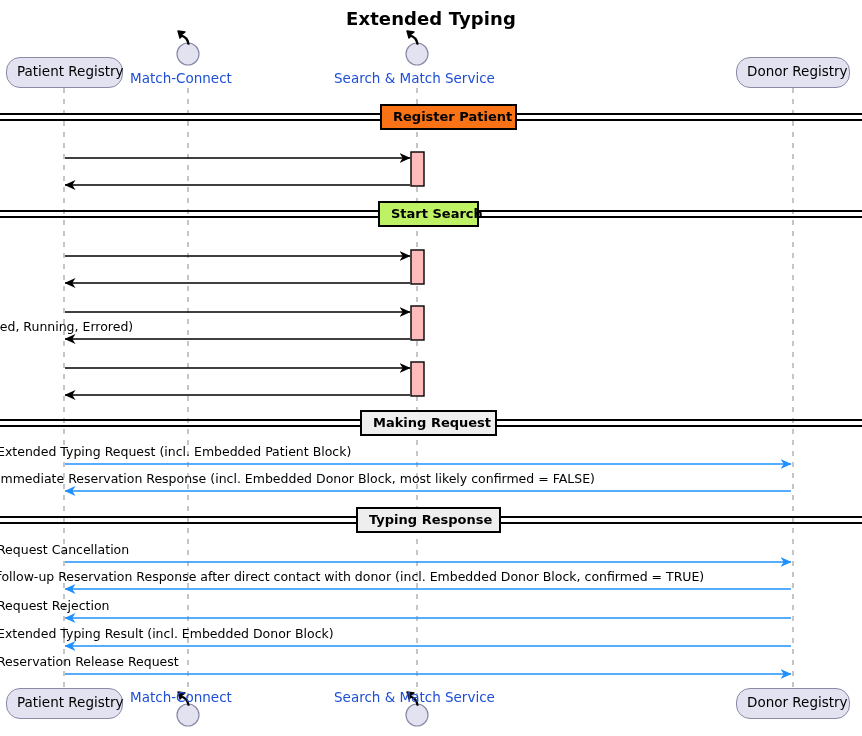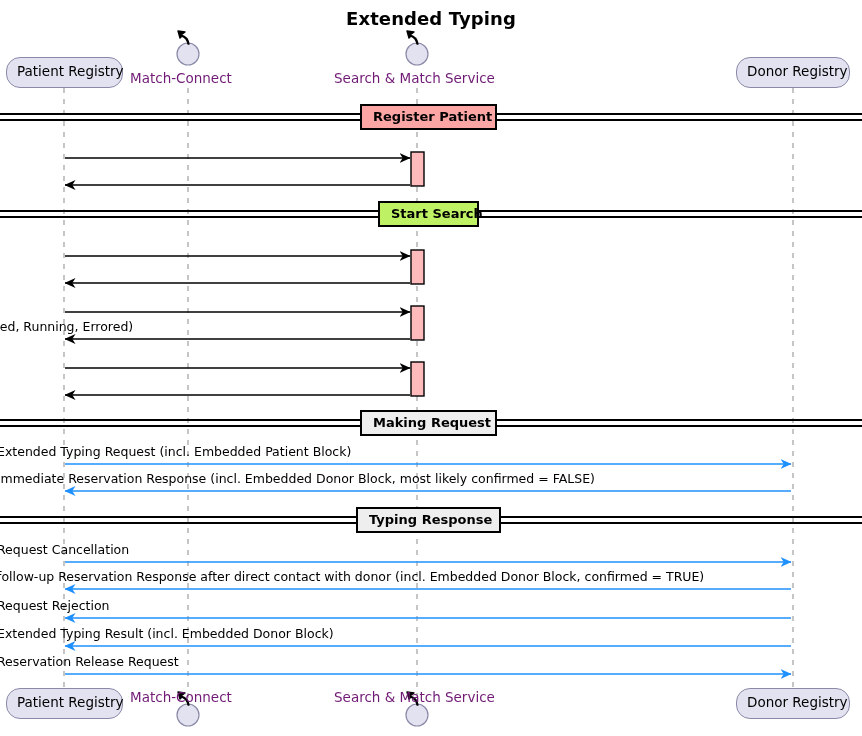--- a/index.html
+++ b/index.html
@@ -50,21 +50,21 @@
     white-space: nowrap;
     padding: 7px 10px 8px 10px;
     color: #000;
   }
   
   .control-label {
     position: absolute;
     font-size: 13.5px;
     white-space: nowrap;
     text-align: center;
-    color: #701a75;
+    color: #1d4ed8;
   }
   
   .group-label {
     position: absolute;
     box-sizing: border-box;
     background: #EEEEEE;
     border: 2px solid #000000;
     font-size: 13px;
     font-weight: bold;
     white-space: nowrap;
@@ -168,21 +168,21 @@
       <div class="participant-box" style="left: 6px; top: 57px; width: 117px; background: rgb(226, 226, 240); border-color: rgb(138, 138, 168);">Patient Registry</div>
       <div class="participant-box" style="left: 6px; top: 688px; width: 117px; background: rgb(226, 226, 240); border-color: rgb(138, 138, 168);">Patient Registry</div>
       <div class="control-label" style="left: 130px; top: 70px;">Match-Connect</div>
       <div class="control-label" style="left: 130px; top: 689px;">Match-Connect</div>
       <div class="control-label" style="left: 334px; top: 70px;">Search &amp; Match Service</div>
       <div class="control-label" style="left: 334px; top: 689px;">Search &amp; Match Service</div>
       <div class="participant-box" style="left: 736px; top: 57px; width: 114px; background: rgb(226, 226, 240); border-color: rgb(138, 138, 168);">Donor Registry</div>
       <div class="participant-box" style="left: 736px; top: 688px; width: 114px; background: rgb(226, 226, 240); border-color: rgb(138, 138, 168);">Donor Registry</div>
     </div>
   <div id="group-labels-layer">
-      <div class="group-label" style="left: 360px; width: 137px; top: 104px; background: #fca5a5; border-color: rgb(0, 0, 0);">Register Patient</div>
+      <div class="group-label" style="left: 380px; width: 137px; top: 104px; background: #f97316; border-color: rgb(0, 0, 0);">Register Patient</div>
       <div class="group-label" style="left: 378px; width: 101px; top: 201px; background: #bef264; border-color: rgb(0, 0, 0);">Start Search</div>
       <div class="group-label" style="left: 360px; width: 137px; top: 410px; background: rgb(238, 238, 238); border-color: rgb(0, 0, 0);">Making Request</div>
       <div class="group-label" style="left: 356px; width: 145px; top: 507px; background: rgb(238, 238, 238); border-color: rgb(0, 0, 0);">Typing Response</div>
     </div>
   <div id="message-labels-layer">
       <div class="msg-label" style="top: 321px; left: -191px; width: auto;">Return search status (Completed, Running, Errored)</div>
       <div class="msg-label" style="top: 446px; left: -3px; width: auto;">Extended Typing Request (incl. Embedded Patient Block)</div>
       <div class="msg-label" style="top: 473px; left: -3px; width: auto;">immediate Reservation Response (incl. Embedded Donor Block, most likely confirmed = FALSE)</div>
       <div class="msg-label" style="top: 544px; left: -3px; width: auto;">Request Cancellation</div>
       <div class="msg-label" style="top: 571px; left: -3px; width: auto;">follow-up Reservation Response after direct contact with donor (incl. Embedded Donor Block, confirmed = TRUE)</div>

